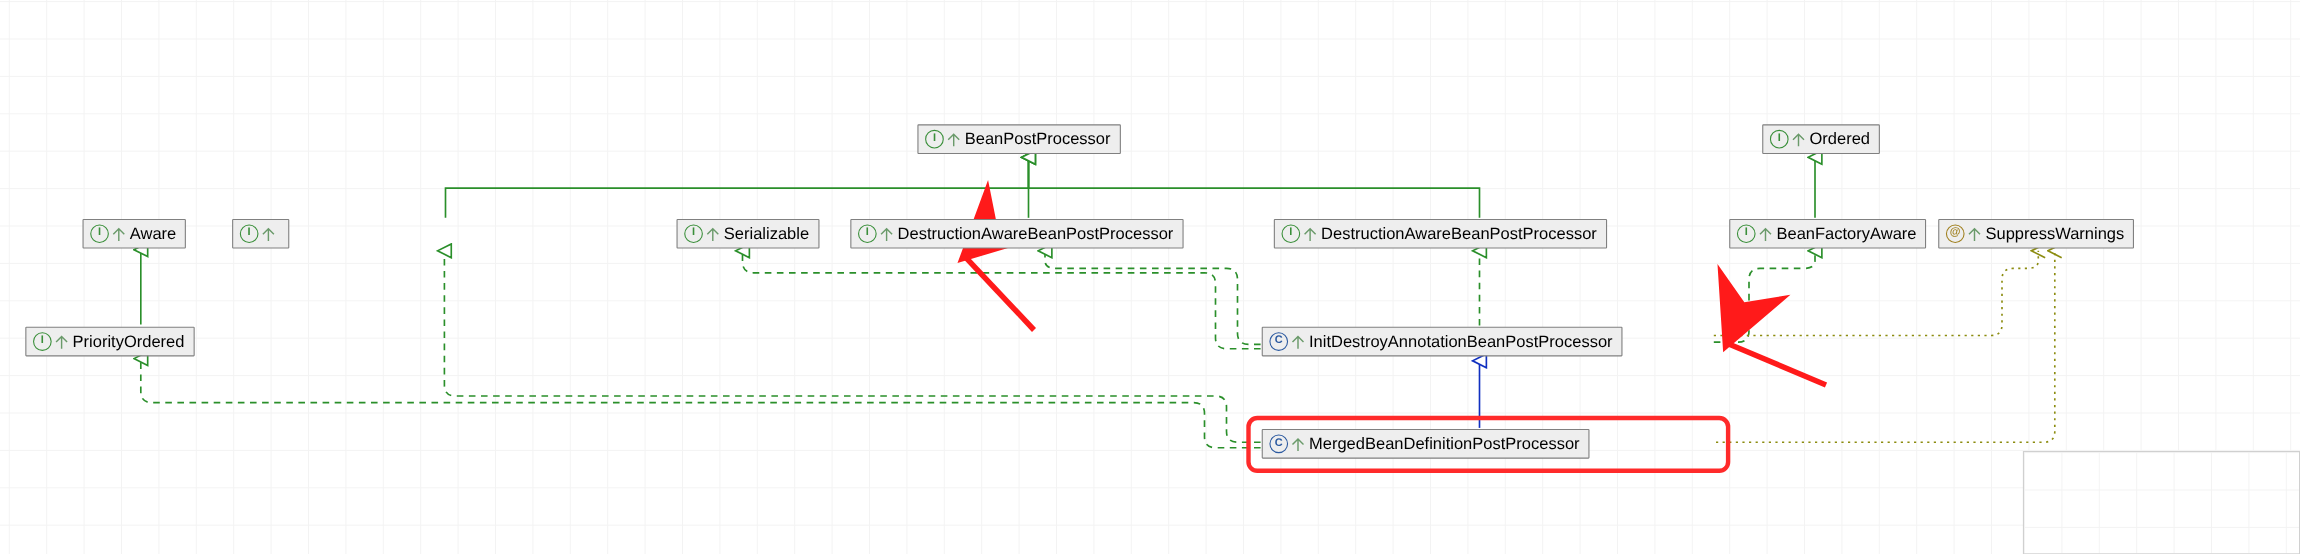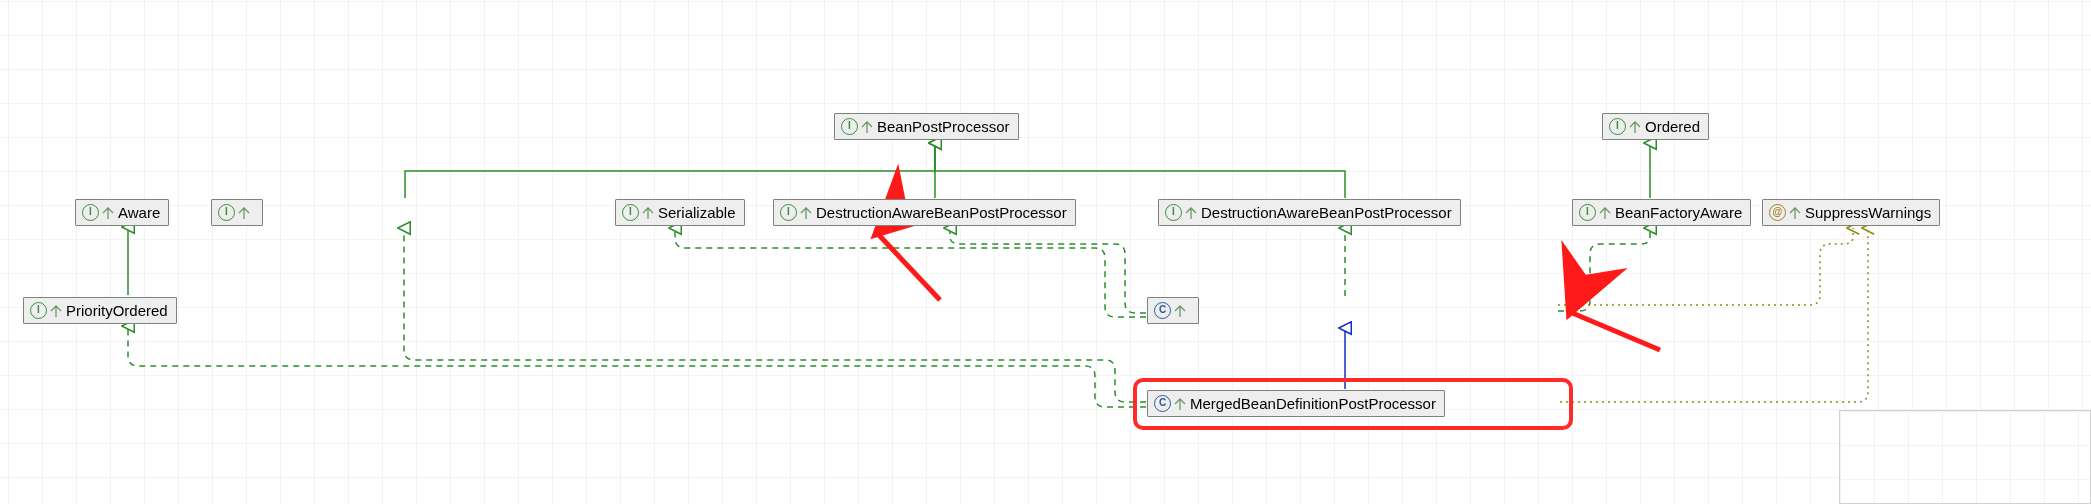--- a/index.html
+++ b/index.html
@@ -216,20 +216,21 @@
       <path d="M1 7 L6 2 L11 7 M6 2 L6 13" stroke="#6a9a6a" stroke-width="1.3" fill="none"></path>
     </svg>
   <span class="label">PriorityOrdered</span>
 </div>
 
 <div class="node" style="left:1147px; top:297px;">
   <span class="type-icon class-icon">C</span>
   <svg class="arrow-icon" viewBox="0 0 12 14">
       <path d="M1 7 L6 2 L11 7 M6 2 L6 13" stroke="#6a9a6a" stroke-width="1.3" fill="none"></path>
     </svg>
+  <span class="label">InitDestroyAnnotationBeanPostProcessor</span>
 </div>
 
 <div class="node" style="left:1147px; top:390px;">
   <span class="type-icon class-icon">C</span>
   <svg class="arrow-icon" viewBox="0 0 12 14">
       <path d="M1 7 L6 2 L11 7 M6 2 L6 13" stroke="#6a9a6a" stroke-width="1.3" fill="none"></path>
     </svg>
   <span class="label">MergedBeanDefinitionPostProcessor</span>
 </div>
 

